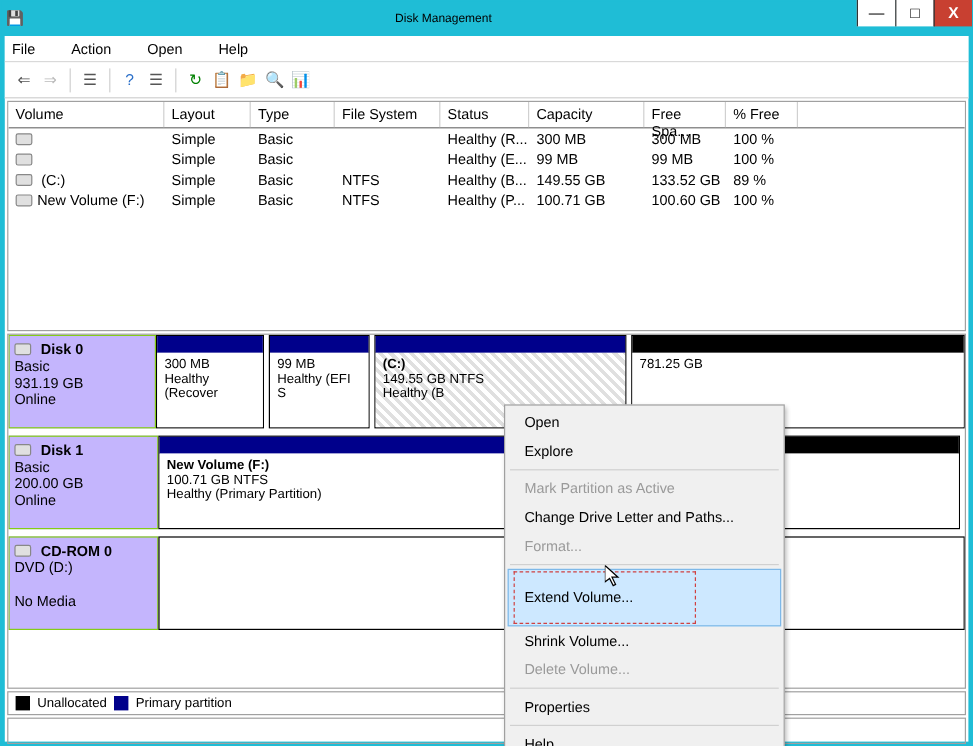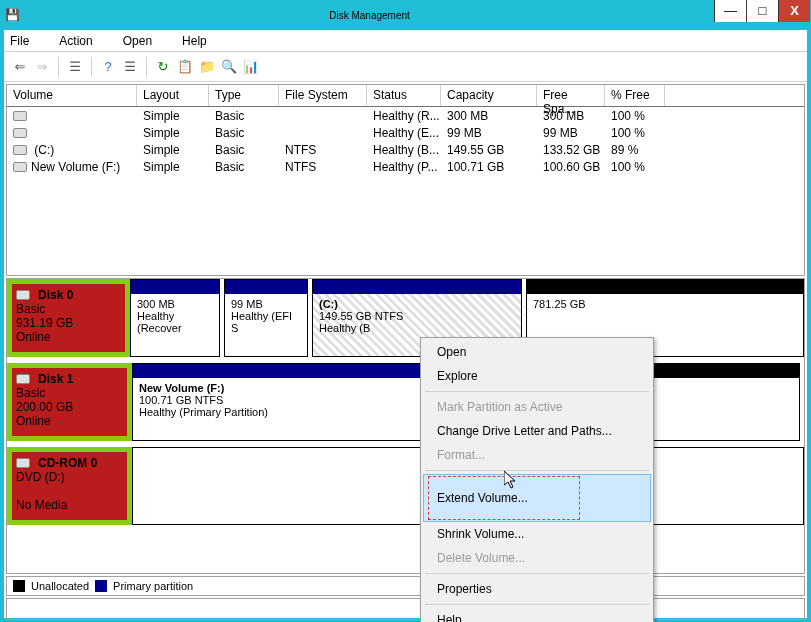--- a/index.html
+++ b/index.html
@@ -35,21 +35,21 @@
 .col-fs { width: 88px; }
 .col-status { width: 74px; }
 .col-cap { width: 96px; }
 .col-free { width: 68px; }
 .col-pct { width: 60px; }
 .disk-icon { display: inline-block; width: 14px; height: 10px; background: #e0e0e0; border: 1px solid #888; border-radius: 2px; margin-right: 4px; vertical-align: middle; }
 
 
 .diskmap { margin: 2px; border: 1px solid #a0a0a0; height: 296px; padding: 0; overflow: hidden; }
 .diskrow { display: flex; margin-bottom: 6px; }
-.diskinfo { width: 125px; border: 5px solid #84cc16; padding: 4px 6px 4px 4px; background: #b91c1c; }
+.diskinfo { width: 125px; border: 1px solid #84cc16; padding: 4px 6px 4px 4px; background: #c4b5fd; }
 .diskinfo b { font-weight: bold; }
 .parts { flex: 1; display: flex; gap: 4px; }
 .part { border: 1px solid #000; display: flex; flex-direction: column; }
 .part .pbar { height: 14px; background: #00008b; }
 .part .pbar.black { background: #000; }
 .part .pbody { flex: 1; padding: 4px 6px; font-size: 11px; background: #fff; }
 .part.sel .pbody { background: repeating-linear-gradient(45deg, #fff, #fff 3px, #e0e0e0 3px, #e0e0e0 6px); }
 .part .pbody b { font-weight: bold; }
 
 

